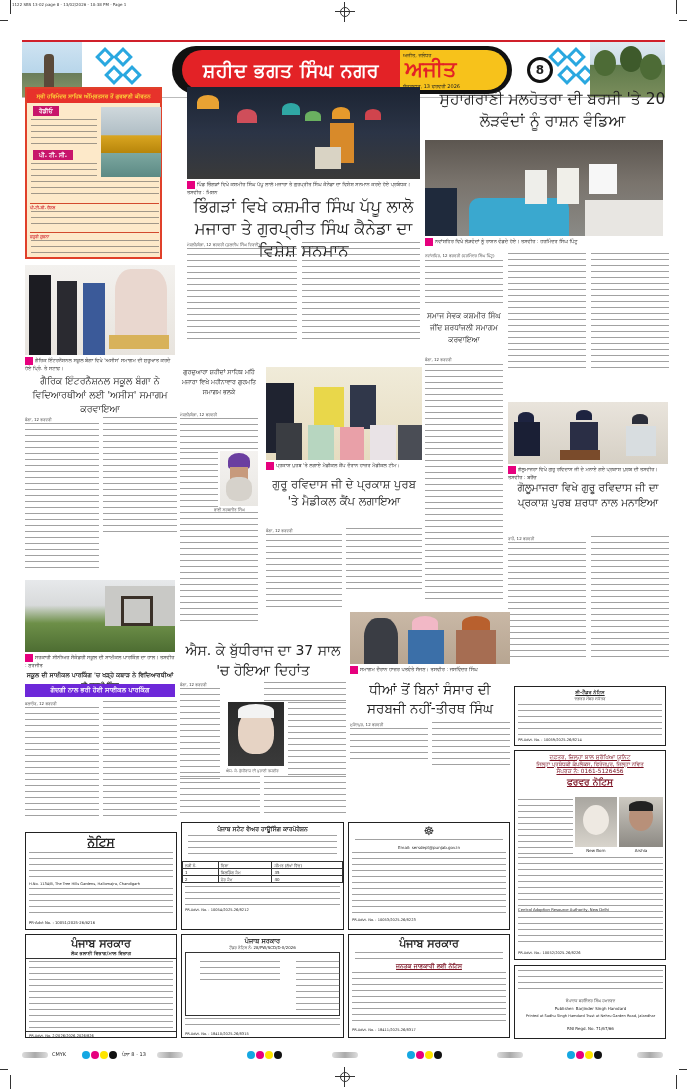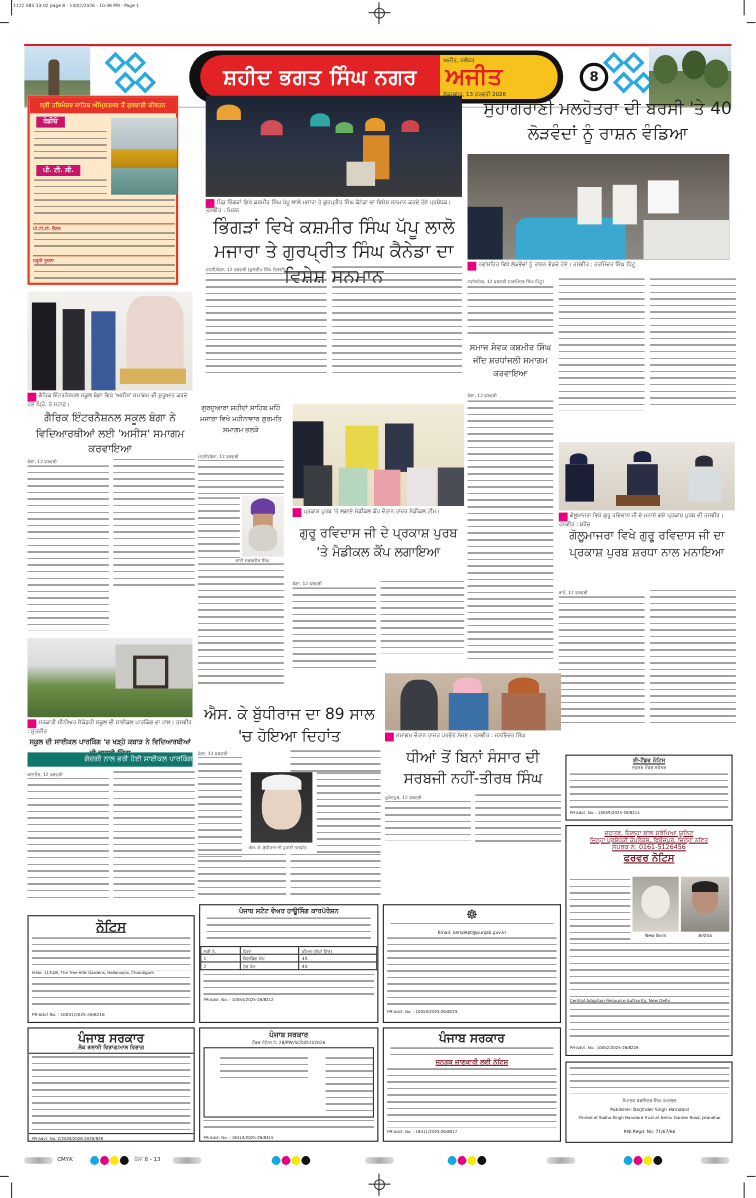--- a/index.html
+++ b/index.html
@@ -41,21 +41,21 @@
 
   
   .gurbani { left: 25px; top: 87px; width: 137px; height: 172px; background: #fde9c9; border: 2px solid #e0402a; }
   .gurbani .ttl { position:absolute; left: 0; top: 0; width: 100%; height: 14px; background: #e7322b; color: #ffde3a; font-size: 5.5px; font-weight: bold; text-align:center; line-height: 14px; }
   .tag { position:absolute; height: 10px; background: #c8156b; color: #fff; font-size: 6px; font-weight: bold; padding: 0 6px; line-height: 10px; }
   .gold-temple { position:absolute; left: 74px; top: 18px; width: 60px; height: 70px; background: linear-gradient(180deg,#cfd8dc 0%,#b0bec5 40%, #d9a520 41%, #b8860b 65%, #7ca7a0 66%, #5c8a84 100%); }
   .sep-red { position:absolute; left: 3px; width: 129px; height: 1px; background: #d24a2e; }
   .red-note { position:absolute; left: 3px; font-size: 4px; line-height: 5.5px; color: #333; width: 130px; }
   .red-note b { color: #d0202a; }
 
-  .pink-bar { background: #0f766e; color: #fff; text-align: right; font-weight: normal; }
+  .pink-bar { background: #6d28d9; color: #fff; text-align: center; font-weight: bold; }
   .notice-title { font-weight: bold; text-align: center; text-decoration: underline; }
   .tbl { border-collapse: collapse; width: 100%; font-size: 4px; }
   .tbl td { border: 1px solid #333; padding: 0 2px; height: 7px; }
   .cmyk { display:flex; gap: 1px; }
   .cmyk i { width: 8px; height: 8px; border-radius: 50%; display:block; }
   .gray-pill { width: 26px; height: 6px; border-radius: 3px; background: linear-gradient(90deg,#ddd,#aaa,#ddd); }
 </style>
 </head>
 <body>
 
@@ -126,21 +126,21 @@
   <div class="abs" style="left:178px;top:22px;width:16px;height:11px;border-radius:50% 50% 0 0;background:#d0444d"></div>
   <div class="abs" style="left:143px;top:36px;width:24px;height:40px;background:#d88a2a"></div>
   <div class="abs" style="left:128px;top:60px;width:26px;height:22px;background:#d9d3c4"></div>
 </div>
 <div class="abs caption" style="left:187px;top:181px;width:233px"><span class="cap-mark"></span><span>ਪਿੰਡ ਭਿੰਗੜਾਂ ਵਿਖੇ ਕਸ਼ਮੀਰ ਸਿੰਘ ਪੱਪੂ ਲਾਲੋ ਮਜਾਰਾ ਤੇ ਗੁਰਪ੍ਰੀਤ ਸਿੰਘ ਕੈਨੇਡਾ ਦਾ ਵਿਸ਼ੇਸ਼ ਸਨਮਾਨ ਕਰਦੇ ਹੋਏ ਪ੍ਰਬੰਧਕ। ਤਸਵੀਰ : ਮਿਸ਼ਨ</span></div>
 <div class="abs headline" style="left:187px;top:196px;width:233px;font-size:16.5px;line-height:22px">ਭਿੰਗੜਾਂ ਵਿਖੇ ਕਸ਼ਮੀਰ ਸਿੰਘ ਪੱਪੂ ਲਾਲੋ ਮਜਾਰਾ ਤੇ ਗੁਰਪ੍ਰੀਤ ਸਿੰਘ ਕੈਨੇਡਾ ਦਾ ਵਿਸ਼ੇਸ਼ ਸਨਮਾਨ</div>
 <div class="abs caption" style="left:187px;top:242px;width:110px;font-size:4px">ਮੇਹਲੀ/ਬੰਗਾ, 12 ਫਰਵਰੀ (ਕੁਲਦੀਪ ਸਿੰਘ ਵਿਰਦੀ)</div>
 <div class="abs lines" style="left:187px;top:248px;width:110px;height:92px"></div>
 <div class="abs lines" style="left:302px;top:242px;width:118px;height:98px"></div>
 
-<div class="abs headline" style="left:425px;top:88px;width:255px;font-size:15.5px;line-height:22px">ਸੁਹਾਗਰਾਣੀ ਮਲਹੋਤਰਾ ਦੀ ਬਰਸੀ 'ਤੇ 40 ਲੋੜਵੰਦਾਂ ਨੂੰ ਰਾਸ਼ਨ ਵੰਡਿਆ</div>
+<div class="abs headline" style="left:425px;top:88px;width:255px;font-size:15.5px;line-height:22px">ਸੁਹਾਗਰਾਣੀ ਮਲਹੋਤਰਾ ਦੀ ਬਰਸੀ 'ਤੇ 20 ਲੋੜਵੰਦਾਂ ਨੂੰ ਰਾਸ਼ਨ ਵੰਡਿਆ</div>
 <div class="abs photo" style="left:425px;top:140px;width:238px;height:96px;background:linear-gradient(180deg,#5c5650 0%,#7a746d 45%,#8a8a86 100%)">
   <div class="abs" style="left:0;top:48px;width:32px;height:48px;background:#1f2a3c"></div>
   <div class="abs" style="left:44px;top:58px;width:100px;height:38px;background:#3aa8cf;border-radius:10px 10px 0 0"></div>
   <div class="abs" style="left:160px;top:60px;width:78px;height:36px;background:#e8e6e2"></div>
   <div class="abs" style="left:100px;top:30px;width:22px;height:34px;background:#eeeeea"></div>
   <div class="abs" style="left:132px;top:28px;width:22px;height:36px;background:#f0efe9"></div>
   <div class="abs" style="left:164px;top:24px;width:28px;height:30px;background:#f7f7f7"></div>
 </div>
 <div class="abs caption" style="left:425px;top:238px;width:238px"><span class="cap-mark"></span><span>ਨਵਾਂਸ਼ਹਿਰ ਵਿਖੇ ਲੋੜਵੰਦਾਂ ਨੂੰ ਰਾਸ਼ਨ ਵੰਡਦੇ ਹੋਏ। ਤਸਵੀਰ : ਹਰਮਿੰਦਰ ਸਿੰਘ ਪਿੰਟੂ</span></div>
 <div class="abs caption" style="left:425px;top:253px;width:78px;font-size:4px">ਨਵਾਂਸ਼ਹਿਰ, 12 ਫਰਵਰੀ (ਹਰਮਿੰਦਰ ਸਿੰਘ ਪਿੰਟੂ)</div>
@@ -212,21 +212,21 @@
   <div class="abs" style="left:80px;top:6px;width:70px;height:40px;background:#c9c9c6"></div>
   <div class="abs" style="left:96px;top:16px;width:32px;height:30px;border:3px solid #3a3028"></div>
 </div>
 <div class="abs caption" style="left:25px;top:654px;width:150px"><span class="cap-mark"></span><span>ਸਰਕਾਰੀ ਸੀਨੀਅਰ ਸੈਕੰਡਰੀ ਸਕੂਲ ਦੀ ਸਾਈਕਲ ਪਾਰਕਿੰਗ ਦਾ ਹਾਲ। ਤਸਵੀਰ : ਸੁਰਜੀਤ</span></div>
 <div class="abs headline" style="left:25px;top:670px;width:150px;font-size:6.2px;line-height:10px;font-weight:bold">ਸਕੂਲ ਦੀ ਸਾਈਕਲ ਪਾਰਕਿੰਗ 'ਚ ਖੜ੍ਹੇ ਕਬਾੜ ਨੇ ਵਿਦਿਆਰਥੀਆਂ ਦੀ ਵਧਾਈ ਚਿੰਤਾ</div>
 <div class="abs pink-bar" style="left:25px;top:684px;width:150px;height:13px;font-size:6.5px;line-height:13px">ਗੰਦਗੀ ਨਾਲ ਭਰੀ ਹੋਈ ਸਾਈਕਲ ਪਾਰਕਿੰਗ</div>
 <div class="abs caption" style="left:25px;top:701px;width:74px;font-size:4px">ਬਲਾਚੌਰ, 12 ਫਰਵਰੀ</div>
 <div class="abs lines" style="left:25px;top:707px;width:74px;height:110px"></div>
 <div class="abs lines" style="left:103px;top:701px;width:74px;height:116px"></div>
 
-<div class="abs headline" style="left:180px;top:640px;width:166px;font-size:14px;line-height:20px">ਐਸ. ਕੇ ਬੁੱਧੀਰਾਜ ਦਾ 89 ਸਾਲ 'ਚ ਹੋਇਆ ਦਿਹਾਂਤ</div>
+<div class="abs headline" style="left:180px;top:640px;width:166px;font-size:14px;line-height:20px">ਐਸ. ਕੇ ਬੁੱਧੀਰਾਜ ਦਾ 37 ਸਾਲ 'ਚ ਹੋਇਆ ਦਿਹਾਂਤ</div>
 <div class="abs caption" style="left:180px;top:682px;width:80px;font-size:4px">ਬੰਗਾ, 12 ਫਰਵਰੀ</div>
 <div class="abs lines" style="left:180px;top:688px;width:40px;height:92px"></div>
 <div class="abs photo" style="left:228px;top:702px;width:56px;height:64px;background:linear-gradient(180deg,#2a2a2a 0%,#3a3a3a 100%)">
   <div class="abs" style="left:10px;top:6px;width:36px;height:46px;border-radius:50% 50% 40% 40%;background:#e6d3c4"></div>
   <div class="abs" style="left:10px;top:2px;width:36px;height:14px;border-radius:50% 50% 0 0;background:#f3f3f3"></div>
 </div>
 <div class="abs caption" style="left:226px;top:768px;width:60px;font-size:3.8px">ਐਸ. ਕੇ. ਬੁੱਧੀਰਾਜ ਦੀ ਪੁਰਾਣੀ ਤਸਵੀਰ</div>
 <div class="abs lines" style="left:180px;top:776px;width:80px;height:40px"></div>
 <div class="abs lines" style="left:264px;top:682px;width:82px;height:20px"></div>
 <div class="abs lines" style="left:288px;top:702px;width:58px;height:74px"></div>

